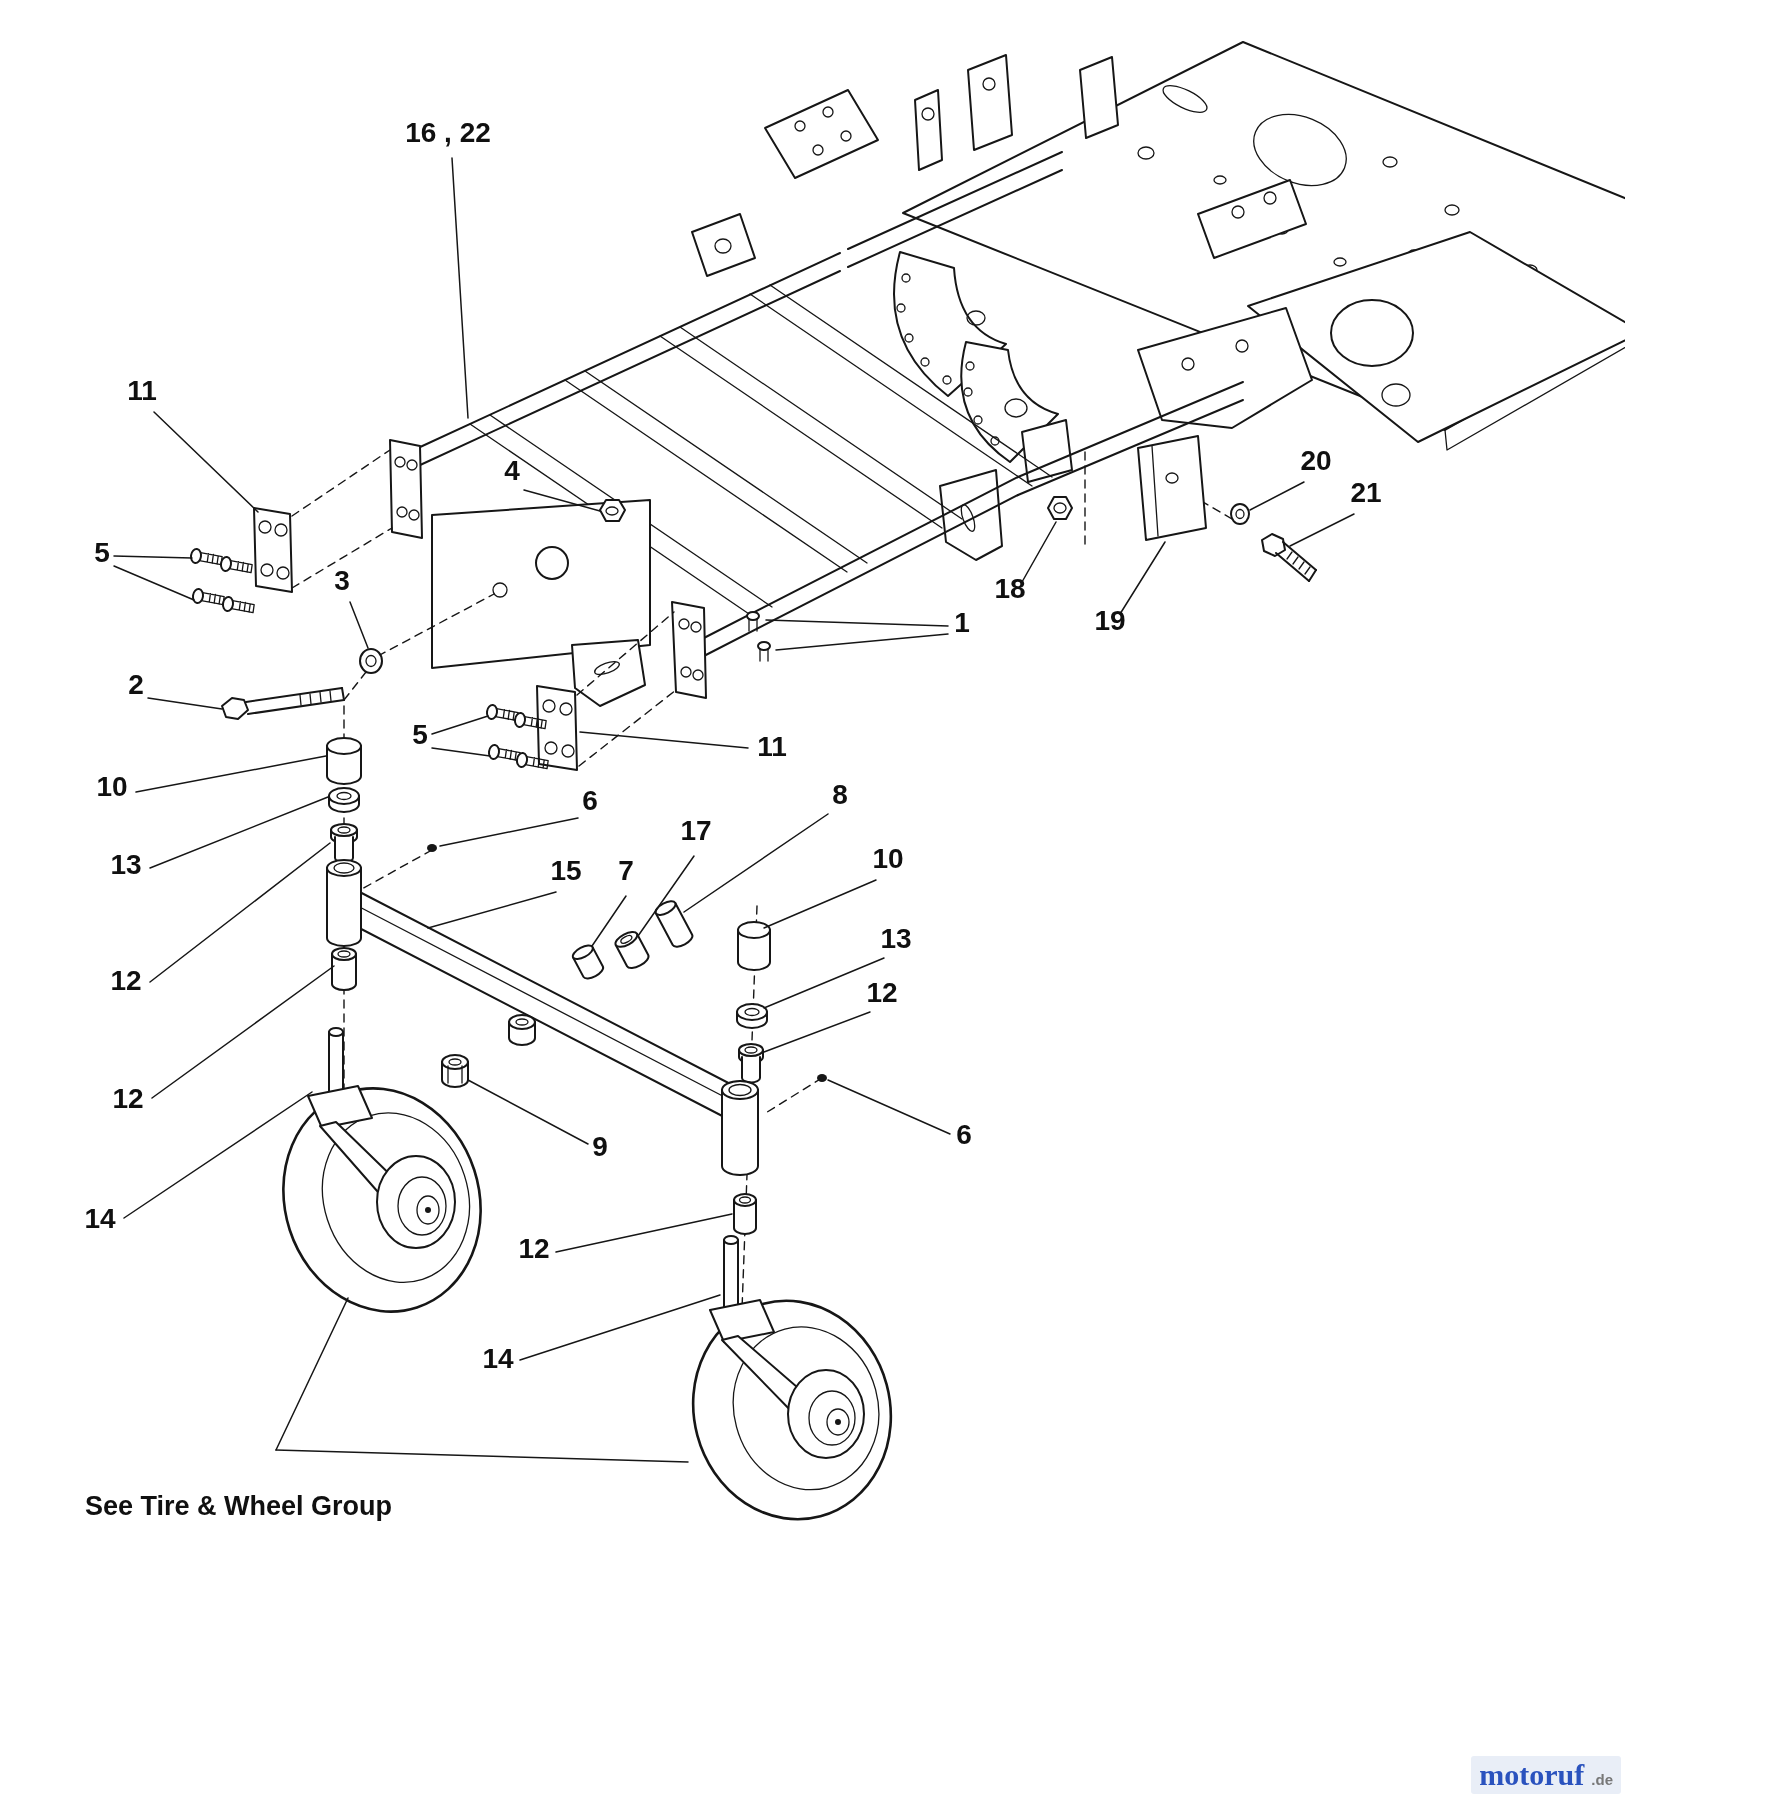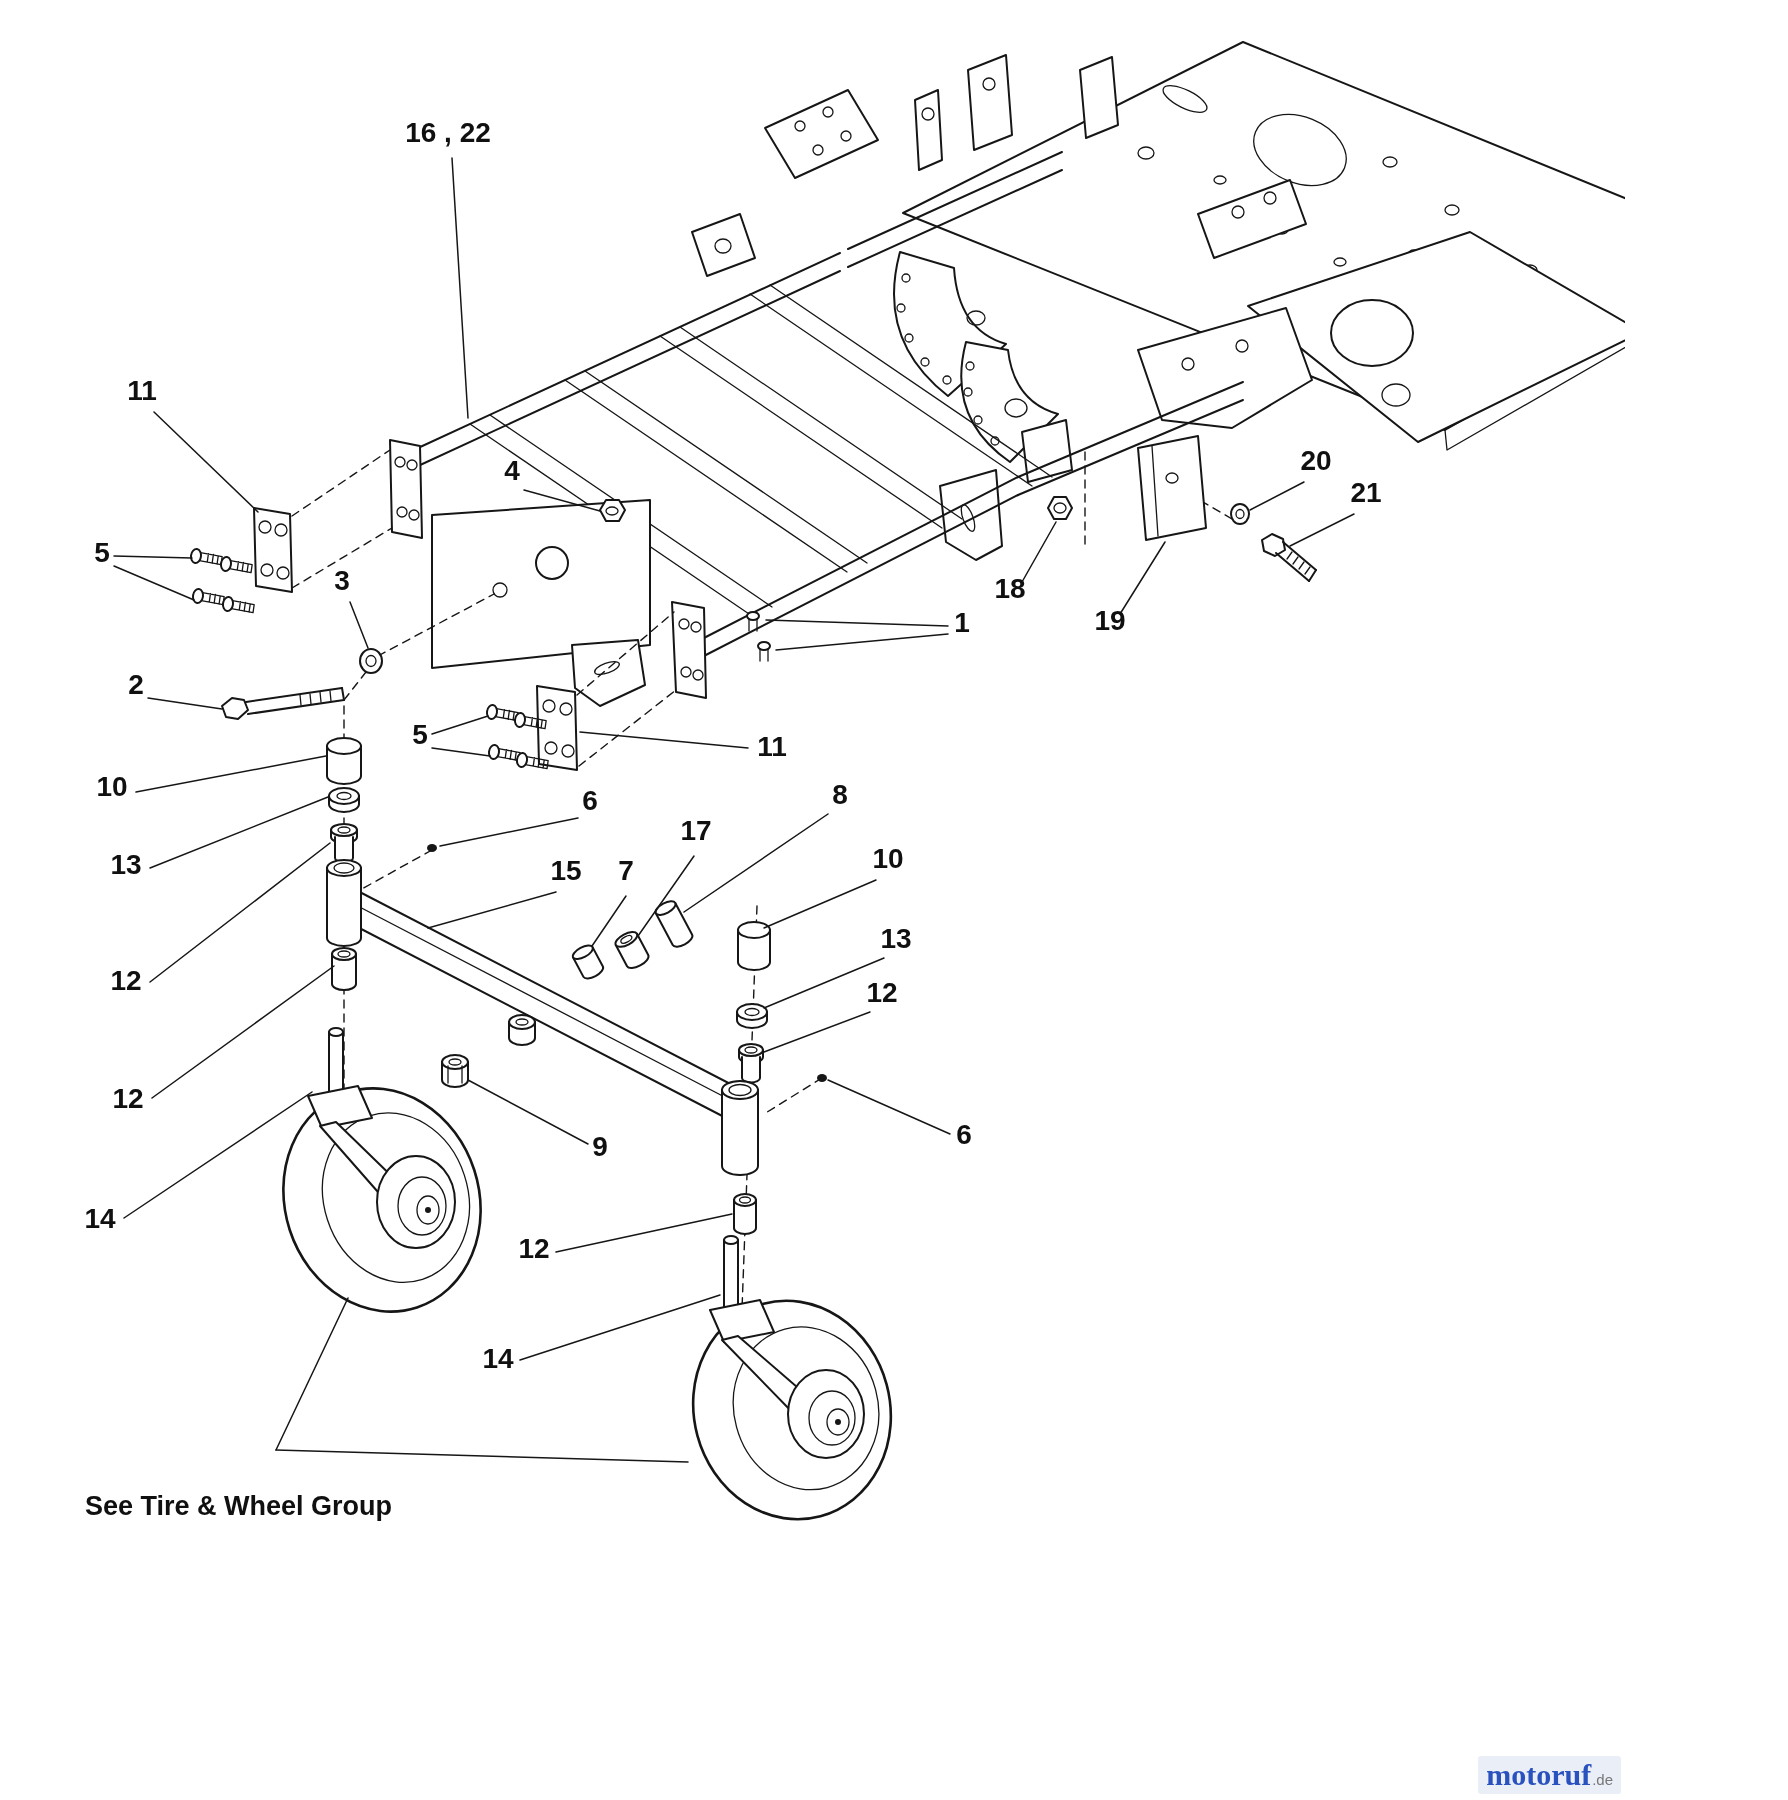--- a/index.html
+++ b/index.html
@@ -12,21 +12,21 @@
   #diagram-svg .thin{stroke-width:1.3;}
   #diagram-svg .heavy{stroke-width:2.6;}
   #diagram-svg .dash{stroke-dasharray:8 6;stroke-width:1.4;}
   #diagram-svg .leader{stroke-width:1.5;}
   #diagram-svg text{stroke:none;fill:#101010;font-family:"Liberation Sans",sans-serif;font-weight:700;}
   #diagram-svg text.callout{font-size:28px;}
   #diagram-svg text.note-text{font-size:27px;}
   .watermark{position:absolute;right:4px;bottom:6px;display:flex;align-items:baseline;
              padding:2px 8px;background:#e9eef7;border-radius:3px;cursor:pointer;text-align:center;}
   .wm-name{font-size:30px;font-weight:700;font-family:"Liberation Serif",serif;}
-  .wm-tld{font-size:15px;font-weight:400;margin-left:1px;}
+  .wm-tld{font-size:15px;font-weight:700;margin-left:7px;}
 </style>
 </head>
 <body>
 
 <div class="stage">
 
 <svg id="diagram-svg" viewBox="0 0 1788 1800" width="1788" height="1800" xmlns="http://www.w3.org/2000/svg">
 
   <g>
     <polygon class="white" points="1243,42 1757,252 1445,430 903,213"></polygon>

